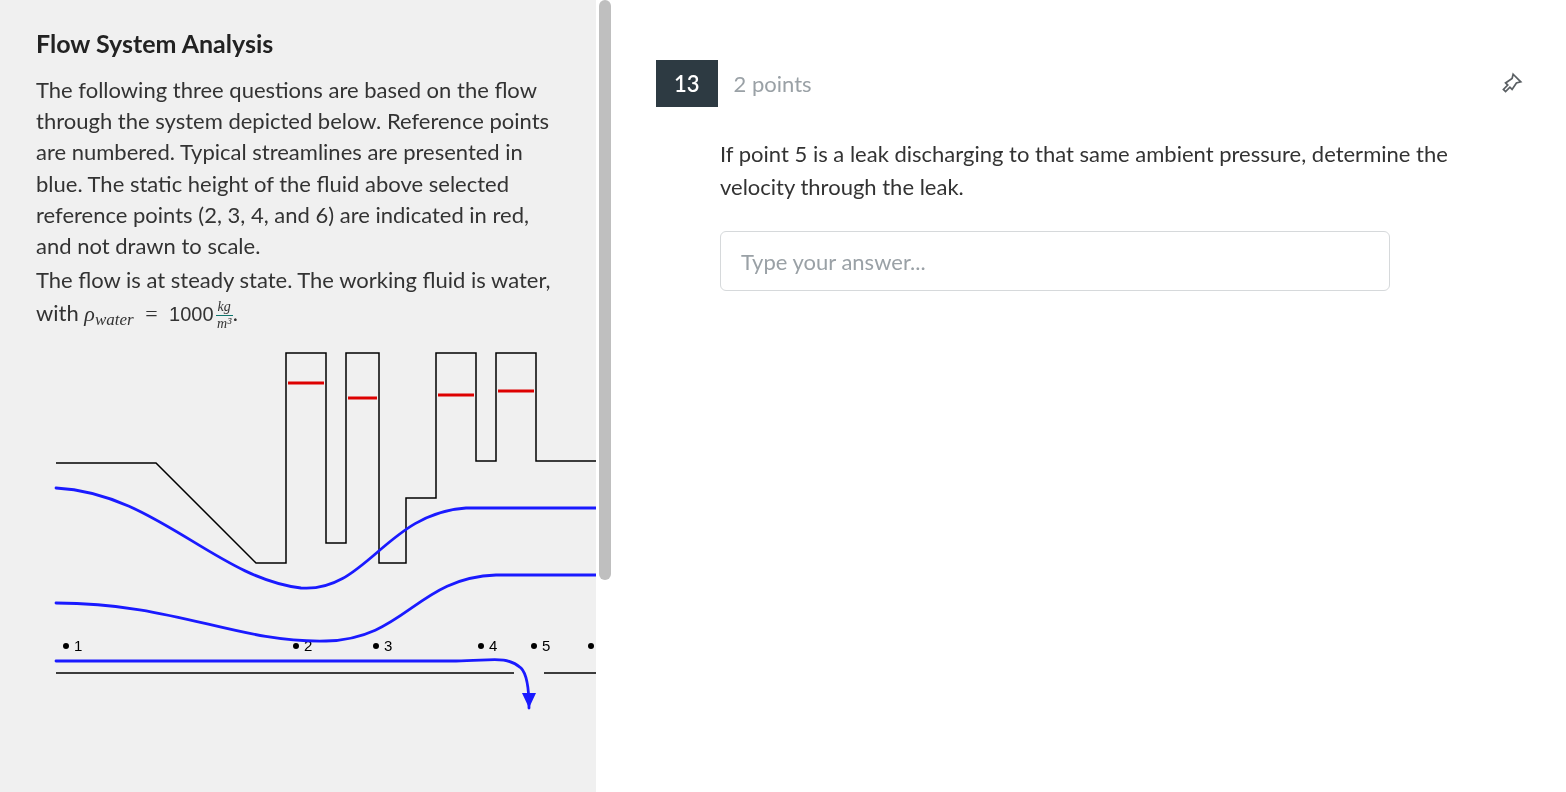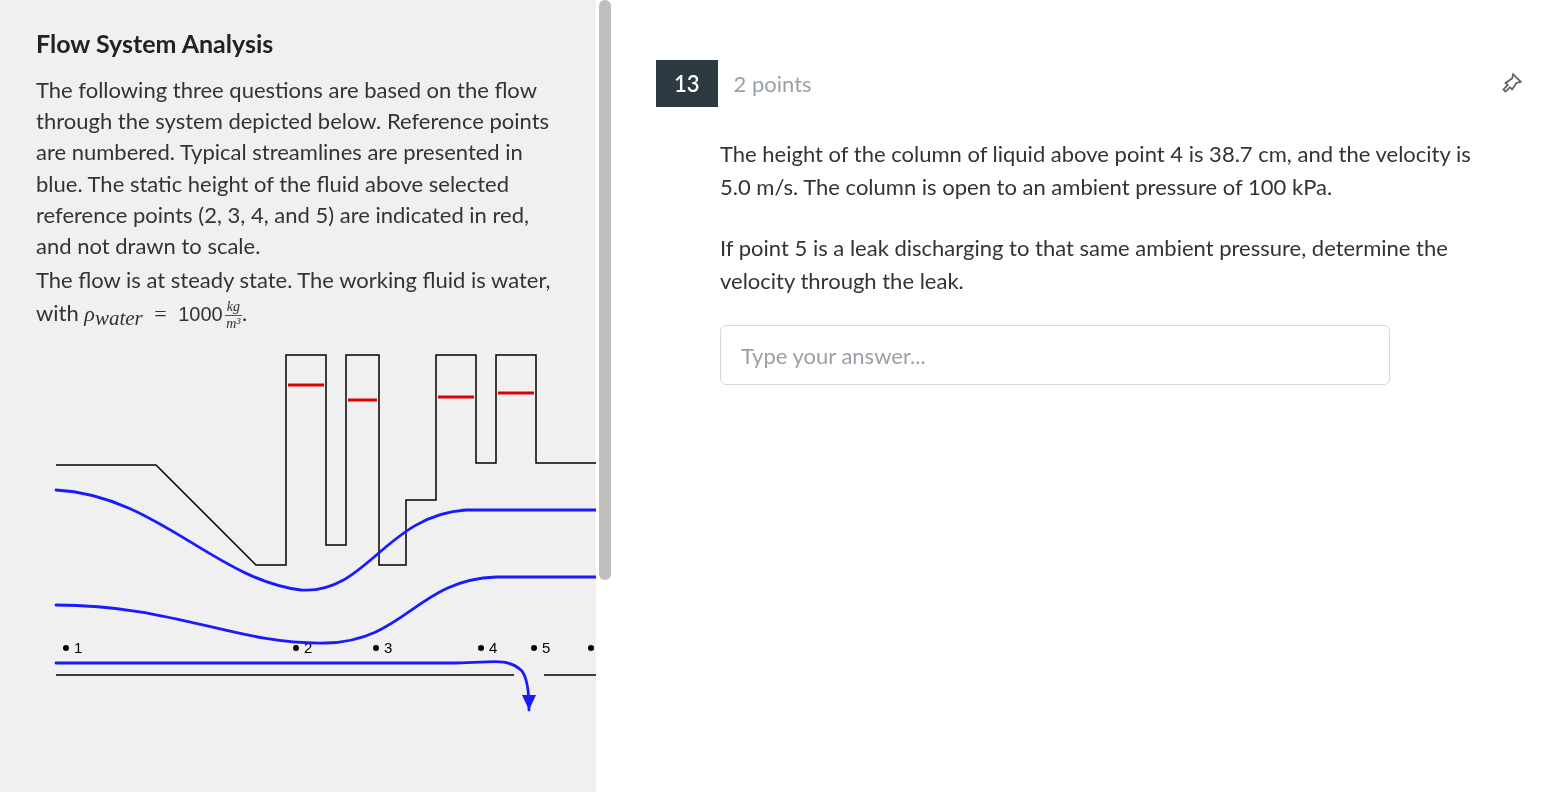--- a/index.html
+++ b/index.html
@@ -53,21 +53,21 @@
     line-height: 1.42;
     color: #333;
     margin-bottom: 2px;
   }
   .math-line {
     font-size: 22px;
     color: #333;
     line-height: 1.5;
   }
   .math-line .rho { font-style: italic; font-family: "Times New Roman", serif; font-size: 22px; }
-  .math-line .sub { font-style: italic; font-family: "Times New Roman", serif; font-size: 21px; vertical-align: -4px; }
+  .math-line .sub { font-style: italic; font-family: "Times New Roman", serif; font-size: 17px; vertical-align: -4px; }
   .math-line .eq { font-family: "Times New Roman", serif; padding: 0 6px; }
   .math-line .num { font-family: Liberation Sans, sans-serif; font-size: 20px; }
   .frac {
     display: inline-block;
     vertical-align: middle;
     text-align: center;
     font-family: "Times New Roman", serif;
     font-style: italic;
     font-size: 14px;
     line-height: 1;
@@ -122,21 +122,21 @@
   }
   .pin-icon { width: 26px; height: 26px; display: block; }
   .pin-icon path { stroke: #5a5f63; stroke-width: 1.6; fill: none; }
 </style>
 </head>
 <body>
 
 <div class="layout">
   <div class="left-panel">
     <div class="title">Flow System Analysis</div>
-    <p class="desc">The following three questions are based on the flow through the system depicted below. Reference points are numbered. Typical streamlines are presented in blue. The static height of the fluid above selected reference points (2, 3, 4, and 5) are indicated in red, and not drawn to scale.</p>
+    <p class="desc">The following three questions are based on the flow through the system depicted below. Reference points are numbered. Typical streamlines are presented in blue. The static height of the fluid above selected reference points (2, 3, 4, and 6) are indicated in red, and not drawn to scale.</p>
     <p class="math-line">
       <span>The flow is at steady state. The working fluid is water, with </span><span class="rho">ρ</span><span class="sub">water</span><span class="eq"> = </span><span class="num">1000</span><span class="frac"><span class="top">kg</span><span class="bot">m³</span></span><span>.</span>
     </p>
 
     <div class="diagram-wrap">
       <svg viewBox="0 0 620 380" width="620" height="380">
 
         <g font-family="Arial" font-size="15" fill="#000">
           <circle cx="30" cy="303" r="3" fill="#000"></circle>
             <text x="38" y="308">1</text>
@@ -190,17 +190,16 @@
   <div class="right-panel">
     <div class="q-header">
       <div class="q-badge">13</div>
       <div class="q-points">2 points</div>
       <div class="pin-wrap">
         <svg class="pin-icon" viewBox="0 0 24 24">
           <path d="M14 3 L21 10 L17 11 L13 17 L11 15 L7 19 L5 17 L9 13 L7 11 L13 7 Z"></path>
         </svg>
       </div>
     </div>
-    <p class="q-text">The height of the column of liquid above point 4 is 38.7 cm, and the velocity is 5.0 m/s. The column is open to an ambient pressure of 100 kPa.</p>
     <p class="q-text">If point 5 is a leak discharging to that same ambient pressure, determine the velocity through the leak.</p>
     <input class="answer-input" type="text" placeholder="Type your answer..." style="">
   </div>
 </div>
 
 </body></html>

